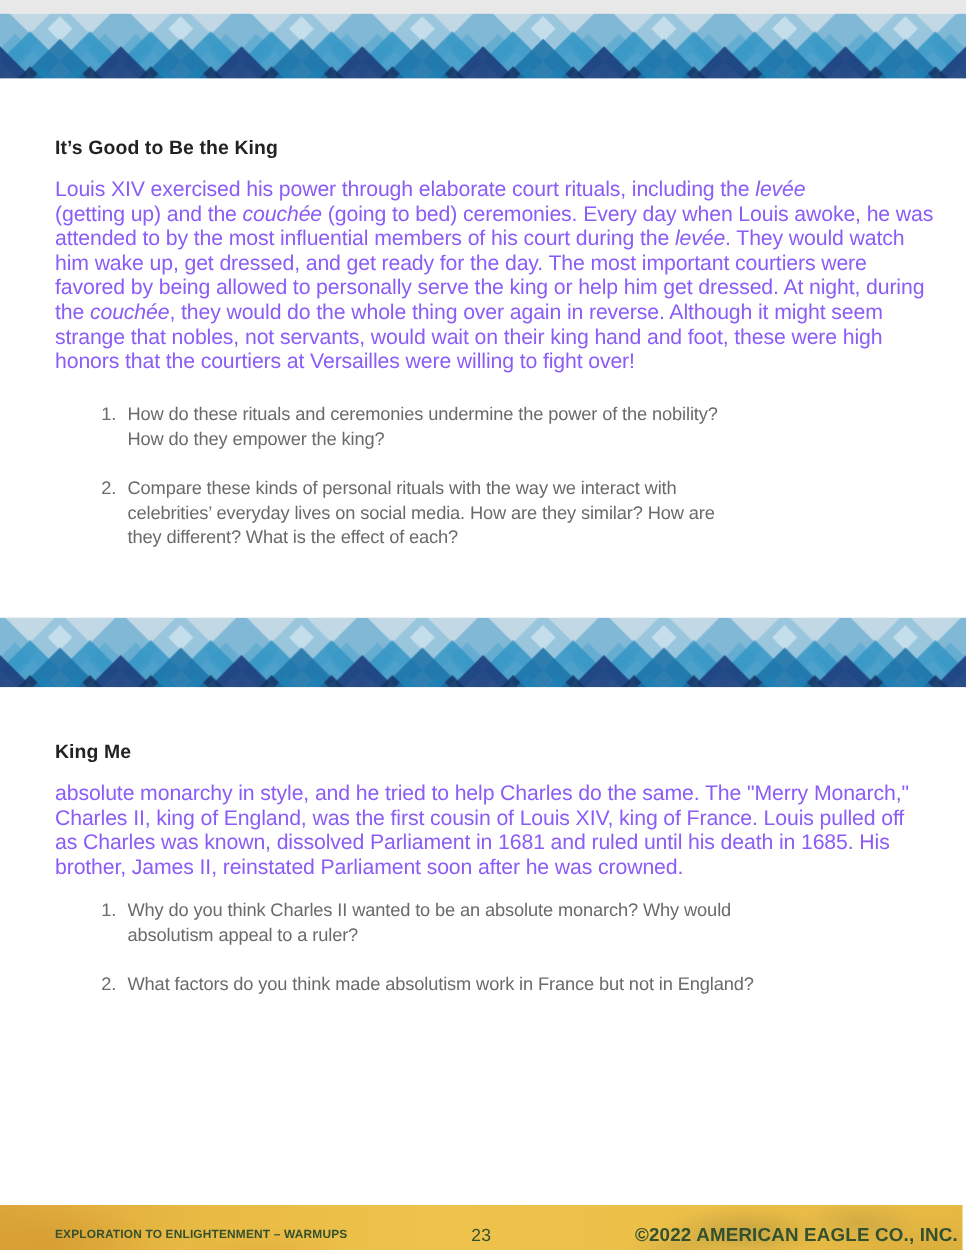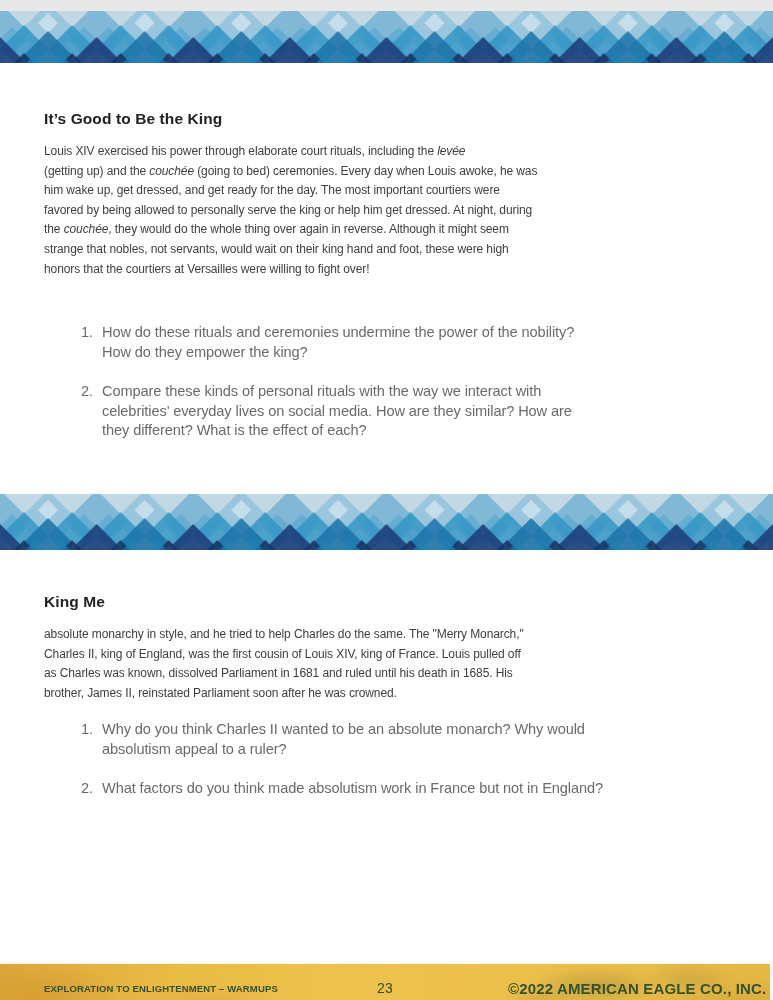--- a/index.html
+++ b/index.html
@@ -17,21 +17,21 @@
   .heading {
     position:absolute; left:44px;
     font-size:15.5px; font-weight:bold; color:#242122;
     letter-spacing:.1px; white-space:nowrap;
   }
   .h1a { top:99px; }
   .h2a { top:582px; }
 
   .para {
     position:absolute; left:44px; width:700px;
-    font-size:12px; color:#404040; line-height:19.6px;
+    font-size:17px; color:#8b5cf6; line-height:19.6px;
     letter-spacing:-0.1px;
   }
   .p1 { top:131px; }
   .p2 { top:614px; }
   .tline { white-space:nowrap; }
   .tline i { font-style:italic; }
 
   .qlist {
     position:absolute; left:80px; width:660px;
     font-size:14.6px; color:#696a6c; line-height:19.6px;
@@ -97,20 +97,21 @@
         </pattern>
       </defs>
       <rect width="773" height="56" fill="url(#geo)"></rect>
     </svg>
   </div>
 
   <h2 class="heading h1a">It’s Good to Be the King</h2>
   <div class="para p1">
       <div class="tline"><span>Louis XIV exercised his power through elaborate court rituals, including the </span><i>levée</i><span></span></div>
       <div class="tline"><span>(getting up) and the </span><i>couchée</i><span> (going to bed) ceremonies. Every day when Louis awoke, he was</span></div>
+      <div class="tline"><span>attended to by the most influential members of his court during the </span><i>levée</i><span>. They would watch</span></div>
       <div class="tline"><span>him wake up, get dressed, and get ready for the day. The most important courtiers were</span></div>
       <div class="tline"><span>favored by being allowed to personally serve the king or help him get dressed. At night, during</span></div>
       <div class="tline"><span>the </span><i>couchée</i><span>, they would do the whole thing over again in reverse. Although it might seem</span></div>
       <div class="tline"><span>strange that nobles, not servants, would wait on their king hand and foot, these were high</span></div>
       <div class="tline"><span>honors that the courtiers at Versailles were willing to fight over!</span></div>
     </div>
   <div class="qlist q1">
       <div class="q">
         <span class="qnum">1.</span>
         <div class="qbody">

